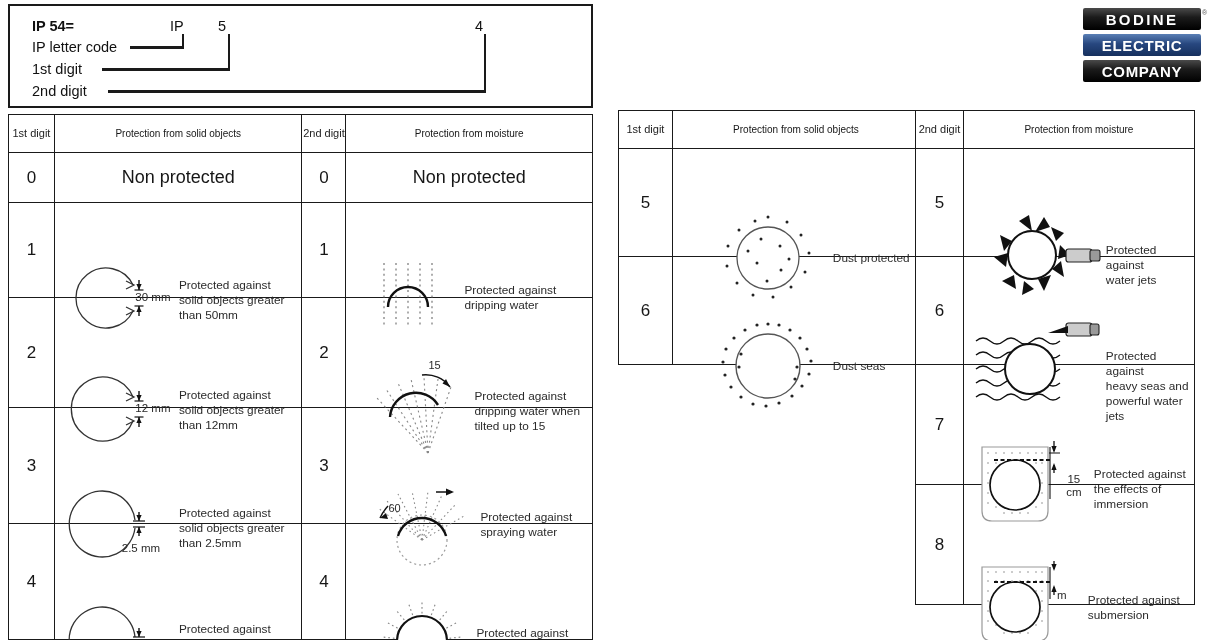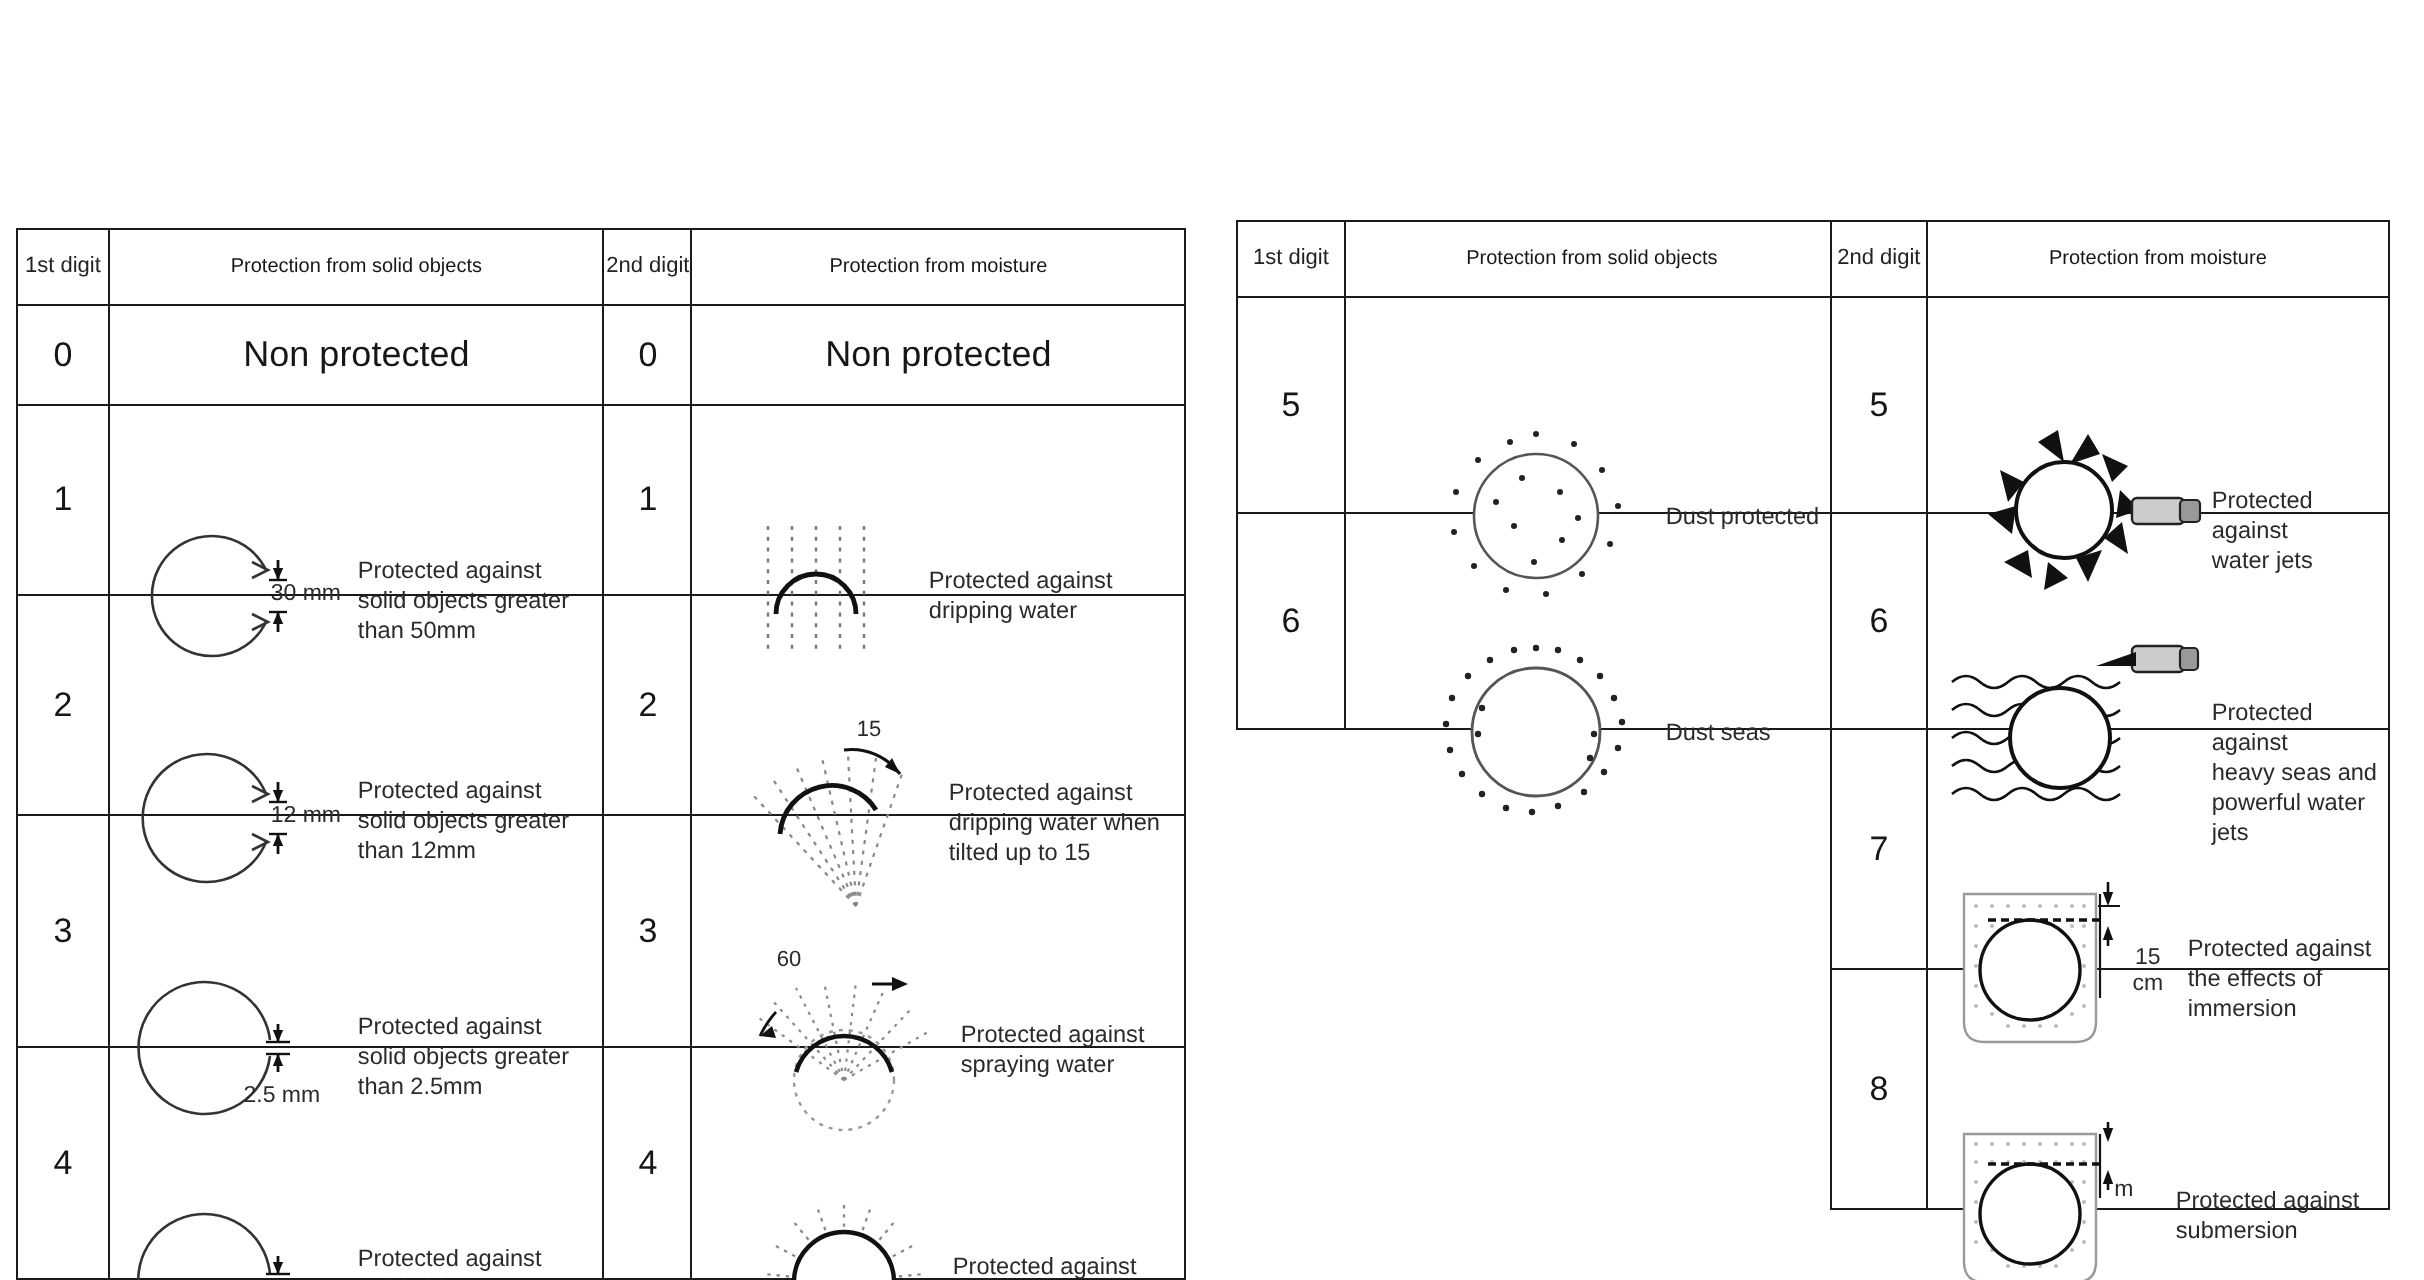--- a/index.html
+++ b/index.html
@@ -76,20 +76,39 @@
   .bar-company { letter-spacing: 0.7px; }
   .reg-mark { position: absolute; left: 119px; top: 1px; font-size: 7px; color: #555; }
 </style>
 </head>
 <body>
 
 <div id="root">
 
   <div id="left-panel">
 
+    <div class="legend-box">
+      <div class="legend-row legend-label lr0">IP 54=</div>
+      <div class="legend-row legend-label lr1">IP letter code</div>
+      <div class="legend-row legend-label lr2">1st digit</div>
+      <div class="legend-row legend-label lr3">2nd digit</div>
+
+      <div class="legend-val v-ip">IP</div>
+      <div class="legend-val v-d1">5</div>
+      <div class="legend-val v-d2">4</div>
+
+      <div class="lead" style="left:120px; top:40px; width:54px; height:2.5px;"></div>
+      <div class="lead" style="left:171.5px; top:28px; width:2.5px; height:14px;"></div>
+
+      <div class="lead" style="left:92px; top:62px; width:128px; height:2.5px;"></div>
+      <div class="lead" style="left:217.5px; top:28px; width:2.5px; height:36px;"></div>
+
+      <div class="lead" style="left:98px; top:84px; width:378px; height:2.5px;"></div>
+      <div class="lead" style="left:473.5px; top:28px; width:2.5px; height:58px;"></div>
+    </div>
 
     <table class="tbl" style="left:0; top:110px; width:585px;">
       <tbody>
           <tr>
         <th class="hdr-digit" style="width:46px; height:38px;">1st
 digit</th>
         <th class="hdr-main" style="width:248px;">Protection from solid objects</th>
         <th class="hdr-digit" style="width:44px;">2nd
 digit</th>
         <th class="hdr-main" style="width:247px;">Protection from moisture</th>
@@ -234,21 +253,21 @@
                   <line x1="58" y1="62" x2="100" y2="38"></line>
                 </g>
                 <circle cx="58" cy="62" r="25" fill="none" stroke="#9a9a9a" stroke-width="1.2" stroke-dasharray="2,3"></circle>
                 <path d="M34 58 A25 25 0 0 1 82 58" fill="none" stroke="#111" stroke-width="2.3"></path>
                 <path d="M16 40 A46 46 0 0 1 24 28" fill="none" stroke="#111" stroke-width="1.4"></path>
                 <polygon points="16,40 22,35 24,41" fill="#111"></polygon>
                 <line x1="72" y1="14" x2="88" y2="14" stroke="#111" stroke-width="1.5"></line>
                 <polygon points="90,14 82,10.5 82,17.5" fill="#111"></polygon>
               </svg>
             </div>
-            <div class="angtext" style="left:42px; top:8px;">60</div>
+            <div class="angtext" style="left:42px; top:36px;">60</div>
             <div class="cap" style="left:134px; top:44px;">Protected against
 spraying water</div>
           </div>
         </td>
       </tr>
 
       <tr style="height:116px;">
         <td class="digit-cell">4</td>
         <td>
           <div class="cellwrap">
@@ -300,20 +319,26 @@
           </div>
         </td>
       </tr>
     </tbody>
       </table>
   </div>
 
   <div id="right-panel">
 
 
+    <div id="logo">
+      <div class="logo-bar bar-black bar-bodine">BODINE</div>
+      <div class="reg-mark">®</div>
+      <div class="logo-bar bar-blue bar-electric">ELECTRIC</div>
+      <div class="logo-bar bar-black bar-company">COMPANY</div>
+    </div>
 
     <table class="tbl" style="left:18px; top:110px; width:302px;">
       <tbody>
           <tr>
         <th class="hdr-digit" style="width:54px; height:38px;">1st
 digit</th>
         <th class="hdr-main" style="width:248px;">Protection from solid objects</th>
       </tr>
       <tr style="height:108px;">
         <td class="digit-cell">5</td>

